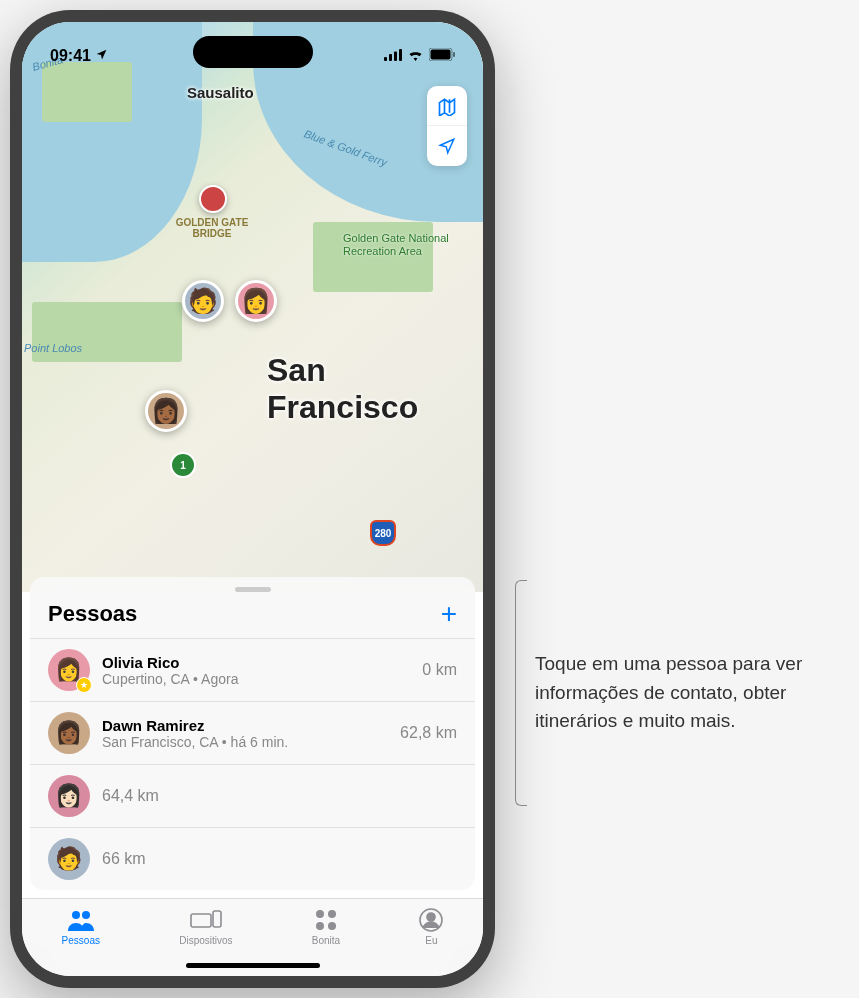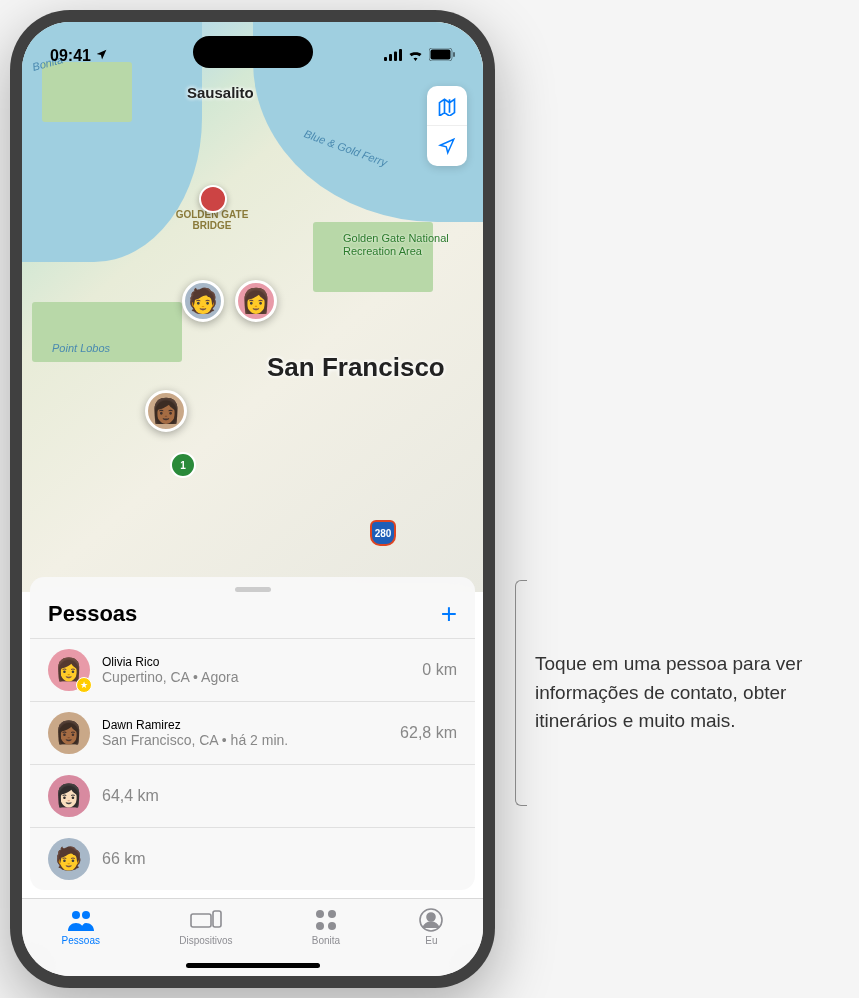--- a/index.html
+++ b/index.html
@@ -75,21 +75,21 @@
       font-weight: 400;
       line-height: 1.2;
       text-shadow: 0 0 3px #fff;
     }
     .city-label {
       position: absolute;
       font-weight: 700;
       color: #222;
       text-shadow: 0 0 4px #fff, 0 0 4px #fff;
     }
-    .city-label.big { font-size: 26px; }
+    .city-label.big { font-size: 32px; }
     .water-label {
       position: absolute;
       color: #4a8ab0;
       font-size: 11px;
       font-style: italic;
       transform: rotate(-15deg);
     }
     .poi-label {
       position: absolute;
       font-size: 10px;
@@ -220,22 +220,22 @@
       border-radius: 50%;
       border: 1.5px solid #fff;
       display: flex;
       align-items: center;
       justify-content: center;
       font-size: 9px;
       color: #fff;
     }
     .person-info { flex: 1; min-width: 0; }
     .person-name {
-      font-size: 12px;
-      font-weight: 400;
+      font-size: 15px;
+      font-weight: 700;
       color: #000;
     }
     .person-sub {
       font-size: 14px;
       color: #888;
     }
     .person-dist {
       font-size: 16px;
       color: #888;
     }
@@ -337,23 +337,23 @@
     <div class="map-area">
       <div class="water" style="top:0;left:0;width:180px;height:240px;border-radius:0 0 60% 0"></div>
       <div class="water" style="top:0;right:0;width:230px;height:200px;border-radius:0 0 0 80%"></div>
       <div class="park-area" style="top:40px;left:20px;width:90px;height:60px"></div>
       <div class="park-area" style="top:200px;right:50px;width:120px;height:70px"></div>
       <div class="park-area" style="top:280px;left:10px;width:150px;height:60px"></div>
 
       <span class="water-label" style="top:35px;left:10px">Bonita</span>
       <span class="city-label" style="top:62px;left:165px;font-size:15px">Sausalito</span>
       <span class="water-label" style="top:120px;left:280px;transform:rotate(20deg)">Blue &amp; Gold Ferry</span>
-      <span class="poi-label" style="top:187px;left:145px;width:90px">GOLDEN GATE BRIDGE</span>
+      <span class="poi-label" style="top:195px;left:145px;width:90px">GOLDEN GATE BRIDGE</span>
       <span class="green-label" style="top:210px;right:30px;width:110px">Golden Gate National Recreation Area</span>
-      <span class="water-label" style="top:320px;left:30px;transform:none">Point Lobos</span>
+      <span class="water-label" style="top:320px;left:2px;transform:none">Point Lobos</span>
       <span class="city-label big" style="top:330px;left:245px">San Francisco</span>
 
       <div class="bridge-pin" style="top:163px;left:177px"></div>
       <div class="avatar-pin" style="top:258px;left:160px;background:#a8b8c8">🧑</div>
       <div class="avatar-pin" style="top:258px;left:213px;background:#e89aa8">👩</div>
       <div class="avatar-pin" style="top:368px;left:123px;background:#c9a888">👩🏾</div>
 
       <div class="highway-shield green" style="top:430px;left:148px">
           <span>1</span>
         </div>
@@ -393,21 +393,21 @@
     </div>
     <div class="person-dist">0 km</div>
   </div>
           <div class="person-row">
     <div class="person-avatar" style="background:#c9a888">
       👩🏾
       
     </div>
     <div class="person-info">
       <div class="person-name">Dawn Ramirez</div>
-      <div class="person-sub">San Francisco, CA • há 2 min.</div>
+      <div class="person-sub">San Francisco, CA • há 6 min.</div>
     </div>
     <div class="person-dist">62,8 km</div>
   </div>
           <div class="person-row">
     <div class="person-avatar" style="background:#d88aa0">
       👩🏻
       
     </div>
     <div class="person-dist">64,4 km</div>
   </div>

